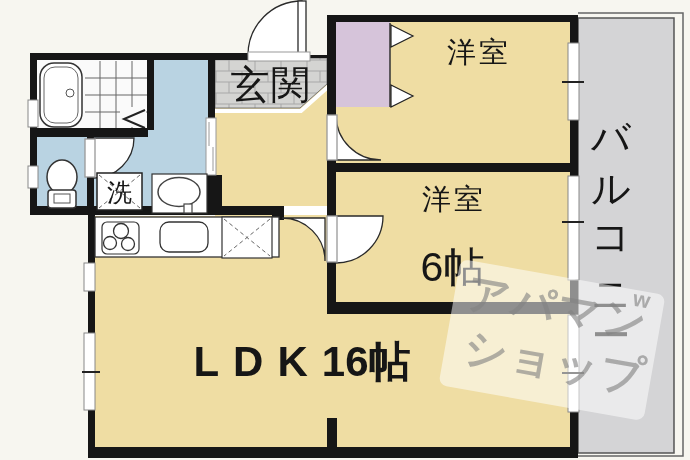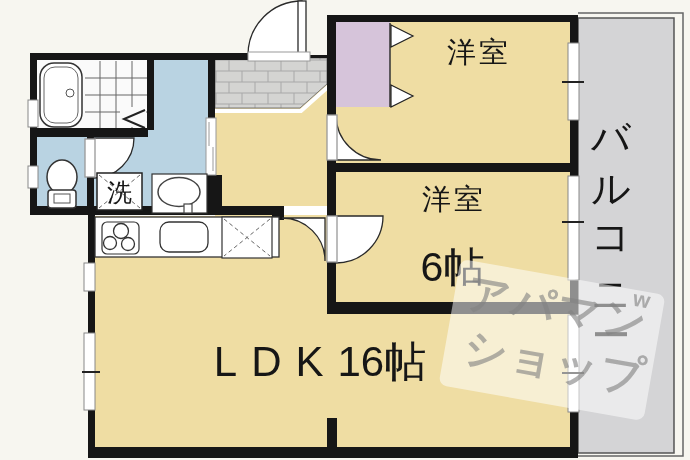--- a/index.html
+++ b/index.html
@@ -131,24 +131,25 @@
   <circle cx="128" cy="244" r="6.5" fill="#ffffff" stroke="#333" stroke-width="1.3"></circle>
   <rect x="160" y="222" width="48" height="30" rx="9" fill="#ffffff" stroke="#333" stroke-width="1.3"></rect>
   <rect x="222" y="217" width="50" height="41" fill="#ffffff" stroke="#333" stroke-width="1.2"></rect>
   <path d="M224 219 L270 256 M270 219 L224 256" stroke="#666" stroke-width="1" stroke-dasharray="4 3"></path>
 
   <path d="M390 23 V107" stroke="#333" stroke-width="1.5"></path>
   <polygon points="391,25 413,36 391,47" fill="#ffffff" stroke="#222" stroke-width="1.2"></polygon>
   <polygon points="391,85 413,96 391,107" fill="#ffffff" stroke="#222" stroke-width="1.2"></polygon>
 </svg>
 
+<div class="txt genkan" style="left:215px;top:65px;width:112px;">玄関</div>
 <div class="txt rname" style="left:405px;top:38px;width:145px;">洋室</div>
 <div class="txt rname" style="left:380px;top:185px;width:145px;">洋室</div>
 <div class="txt rsize" style="left:380px;top:247px;width:145px;">6帖</div>
-<div class="txt ldk" style="left:150px;top:341px;width:340px;"><span class="sp">LDK</span><span>16帖</span></div>
+<div class="txt ldk" style="left:132px;top:341px;width:340px;font-weight:bold;"><span class="sp">LDK</span><span>16帖</span></div>
 <div class="txt vert" style="left:592px;top:94px;">バルコニー</div>
 <div class="txt laundry" style="left:97px;top:180px;width:45px;">洗</div>
 
 <div class="wm">
   <div class="l l1">アパマン</div>
   <div class="l l2">ショップ</div>
   <span class="mk">w</span>
 </div>
 
 </div>

